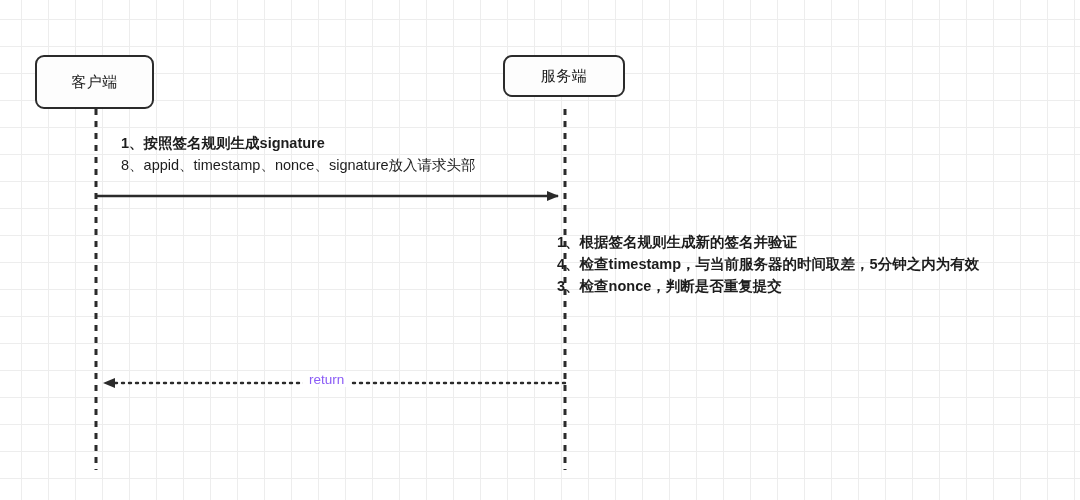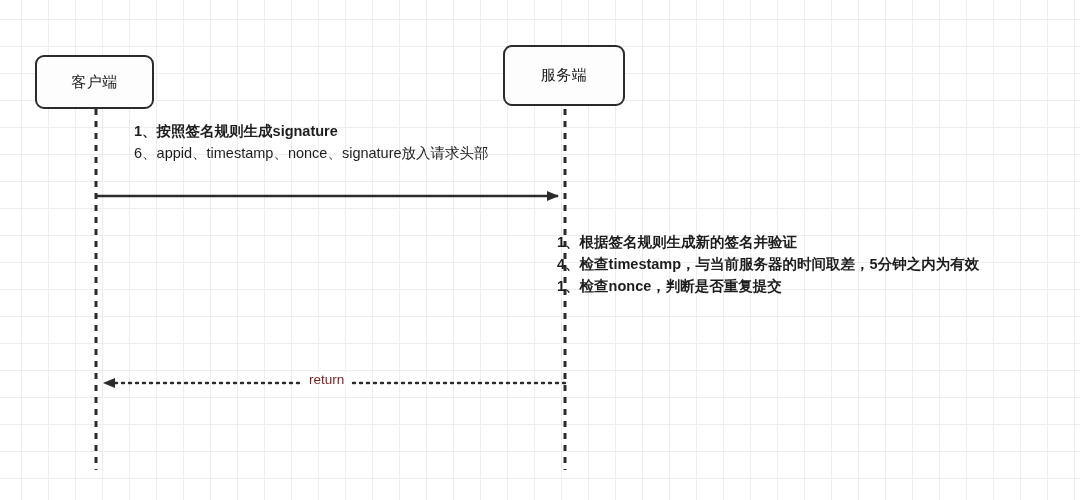--- a/index.html
+++ b/index.html
@@ -49,50 +49,49 @@
   }
   #lane-client {
     left: 35px;
     top: 55px;
     width: 119px;
     height: 54px;
     text-align: center;
   }
   #lane-server {
     left: 503px;
-    top: 45px;
+    top: 55px;
     width: 122px;
-    height: 61px;
+    height: 42px;
   }
   .note-block {
     position: absolute;
     white-space: nowrap;
   }
   .note-line {
     font-size: 14.5px;
     color: #1d1d1d;
     line-height: 22px;
     white-space: nowrap;
   }
   .note-line.bold {
     font-weight: bold;
   }
   #note-request {
     left: 121px;
-    top: 120px;
-    margin-left: 13px;
+    top: 132px;
   }
   #note-server-checks {
     left: 557px;
     top: 231px;
   }
   .edge-label {
     position: absolute;
     font-size: 13.5px;
-    color: #7f1d1d;
+    color: #8b5cf6;
     background: #ffffff;
     padding: 0 6px;
     white-space: nowrap;
   }
   #label-return {
     left: 303px;
     top: 372px;
   }
 </style>
 </head>
@@ -122,24 +121,24 @@
   <div class="lane-box" id="lane-client">
     <span class="lane-label">客户端</span>
   </div>
 
   <div class="lane-box" id="lane-server">
     <span class="lane-label">服务端</span>
   </div>
 
   <div class="note-block" id="note-request">
     <div class="note-line bold">1、按照签名规则生成signature</div>
-    <div class="note-line">6、appid、timestamp、nonce、signature放入请求头部</div>
+    <div class="note-line">8、appid、timestamp、nonce、signature放入请求头部</div>
   </div>
 
   <div class="note-block" id="note-server-checks">
     <div class="note-line bold">1、根据签名规则生成新的签名并验证</div>
     <div class="note-line bold">4、检查timestamp，与当前服务器的时间取差，5分钟之内为有效</div>
-    <div class="note-line bold">1、检查nonce，判断是否重复提交</div>
+    <div class="note-line bold">3、检查nonce，判断是否重复提交</div>
   </div>
 
   <div class="edge-label" id="label-return">return</div>
 
 </div>
 
 </body></html>

